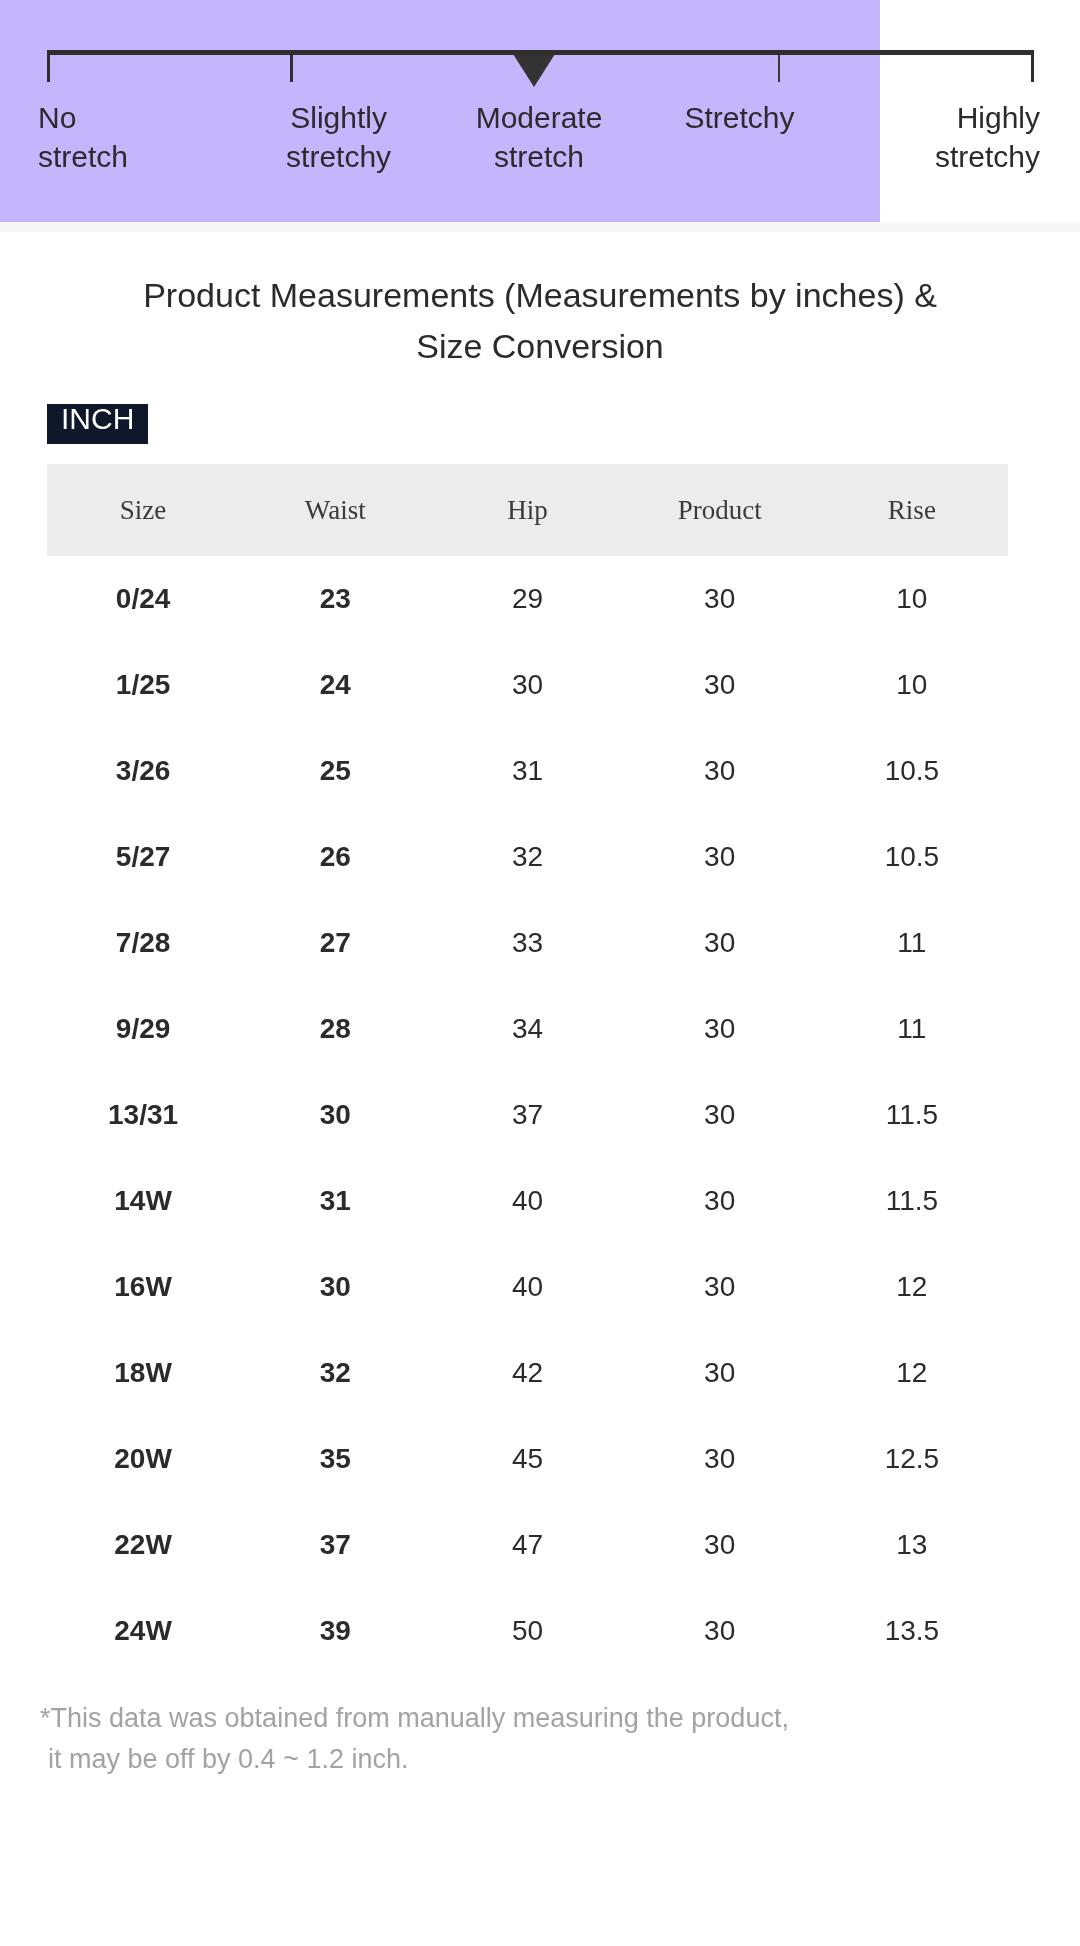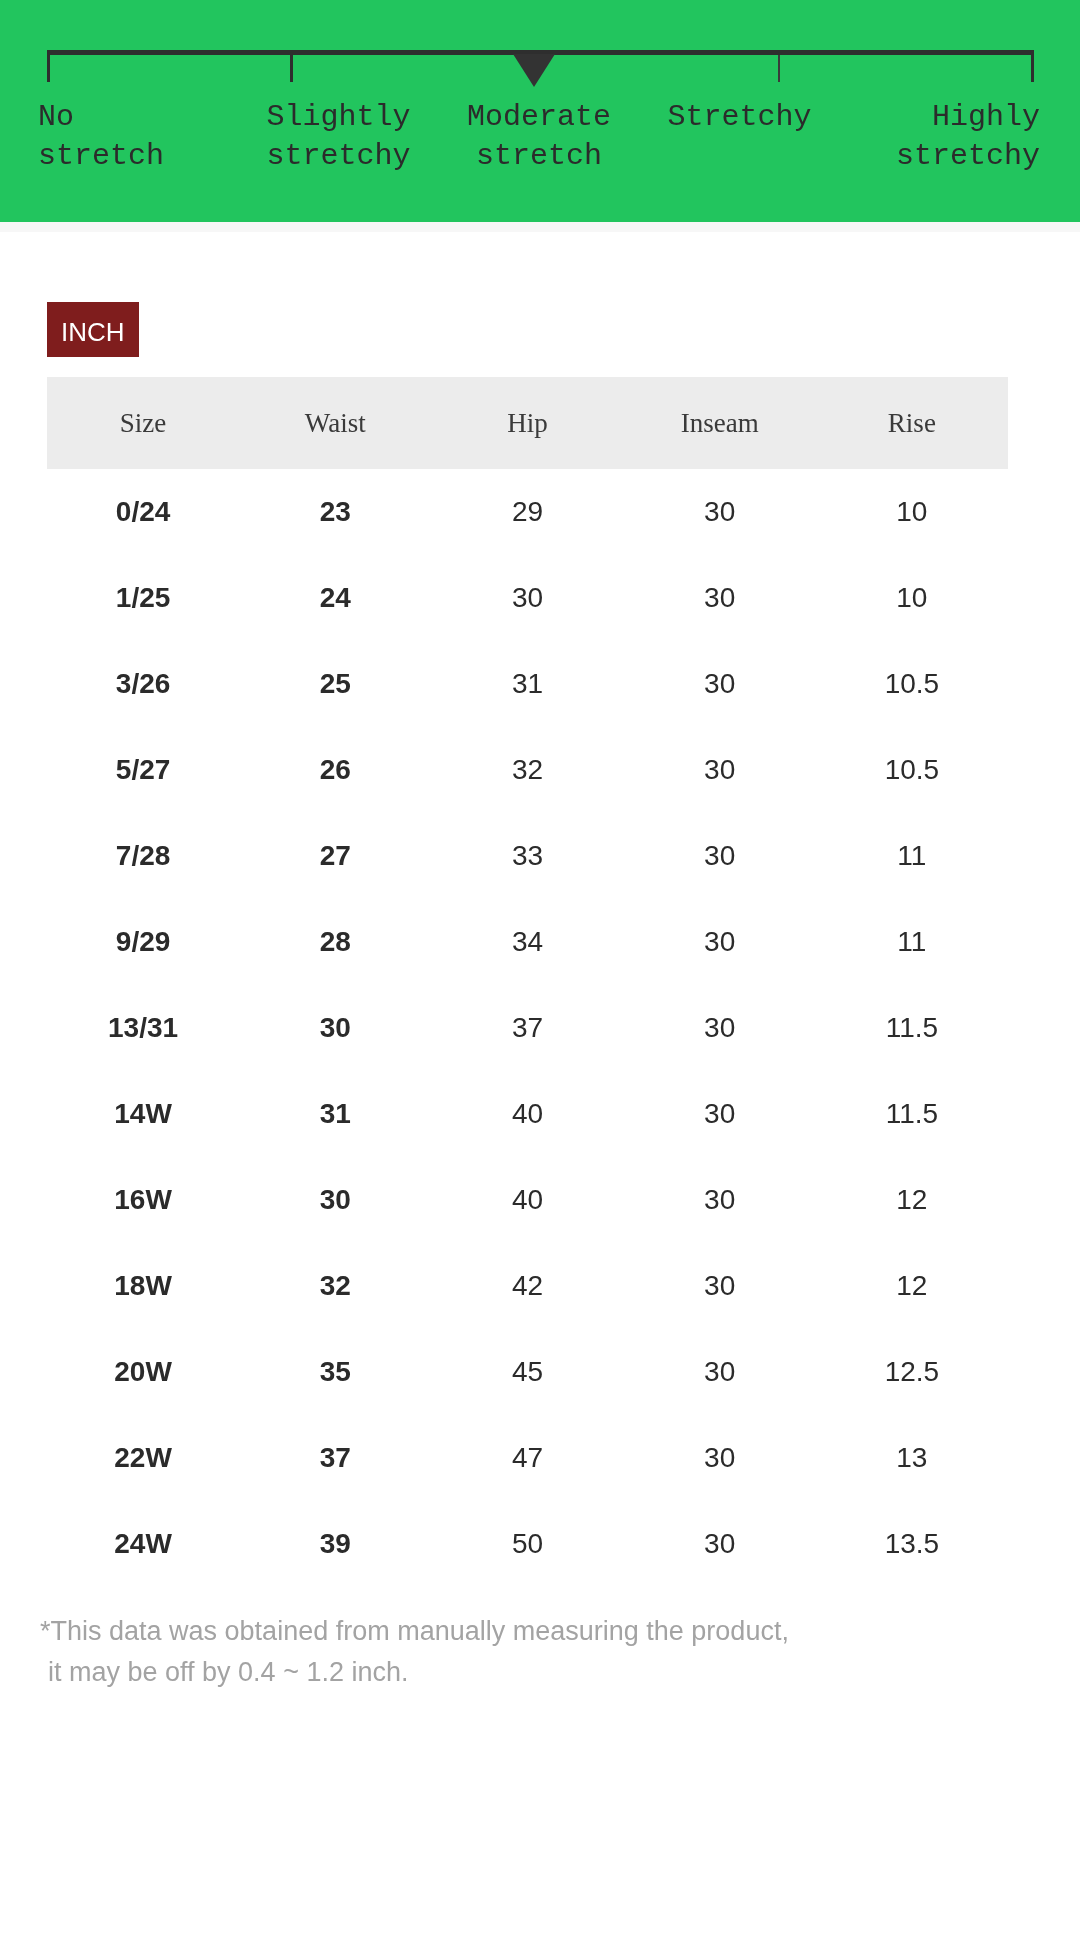--- a/index.html
+++ b/index.html
@@ -11,24 +11,23 @@
     width: 1080px;
     height: 1946px;
     font-family: "Liberation Sans", sans-serif;
     color: #2b2b2b;
     overflow: hidden;
   }
 
   
   .stretch-section {
     position: relative;
-    width: 1080px;
+    width: 880px;
     height: 222px;
-    background: #22c55e;
-    font-family: Liberation Mono, monospace;
+    background: #c4b5fd;
   }
   .scale-wrap {
     position: absolute;
     left: 47px;
     top: 50px;
     width: 987px;
     height: 30px;
   }
   .scale-line {
     position: absolute;
@@ -100,25 +99,25 @@
     padding: 0 140px;
     margin: 0;
     font-weight: normal;
   }
   .unit-badge-row {
     margin-top: 32px;
     padding-left: 47px;
   }
   .unit-badge {
     display: inline-block;
-    background: #7f1d1d;
+    background: #0f172a;
     color: #ffffff;
-    font-size: 26px;
+    font-size: 30px;
     line-height: 30px;
-    padding: 15px 14px 10px 14px;
+    padding: 0 14px 10px 14px;
   }
 
   table.size-table {
     margin-top: 20px;
     margin-left: 47px;
     width: 961px;
     border-collapse: collapse;
     table-layout: fixed;
   }
   table.size-table thead tr { background: #ececec; }
@@ -187,32 +186,33 @@
     <div class="scale-label">
       <span>Highly</span>
       <span>stretchy</span>
     </div>
   </div>
 </div>
 
 <div class="divider"></div>
 
 <div class="measure-section">
+  <h1 class="title">Product Measurements (Measurements by inches) &amp; Size Conversion</h1>
 
   <div class="unit-badge-row">
     <span class="unit-badge">INCH</span>
   </div>
 
   <table class="size-table">
     <thead>
       <tr>
         <th>Size</th>
         <th>Waist</th>
         <th>Hip</th>
-        <th>Inseam</th>
+        <th>Product</th>
         <th>Rise</th>
       </tr>
     </thead>
     <tbody id="table-body">
         <tr>
           <td class="c0">0/24</td>
           <td class="c1">23</td>
           <td class="c2">29</td>
           <td class="c3">30</td>
           <td class="c4">10</td>

